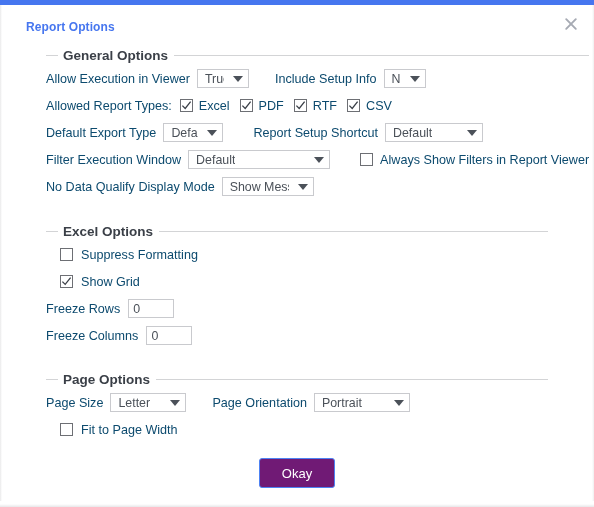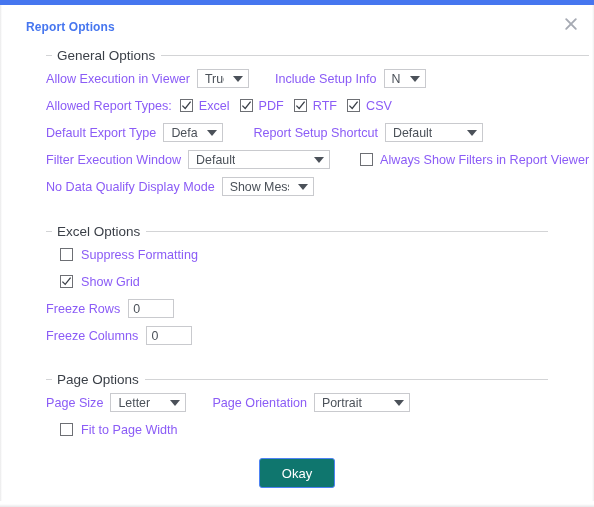--- a/index.html
+++ b/index.html
@@ -86,40 +86,40 @@
 
   fieldset.section {
     margin: 0 46px 0 46px;
     padding: 0 0 0 0;
     border: 0;
     border-top: 1px solid #d3d4d6;
     position: relative;
   }
   fieldset.section > legend {
     padding: 0 6px 0 5px;
-    margin-left: 6px;
+    margin-left: 12px;
     font-size: 13.5px;
-    font-weight: normal;
+    font-weight: bold;
     color: #3a3f47;
   }
   .section-inner {
     padding: 2px 0 6px 0;
   }
 
   .row {
     display: flex;
     align-items: center;
     height: 27px;
     white-space: nowrap;
   }
   .row.indent { padding-left: 6px; }
 
   .lbl {
     font-size: 12.6px;
-    color: #8b5cf6;
+    color: #0c4a6e;
     white-space: nowrap;
   }
 
   
   .sel {
     display: inline-flex;
     align-items: center;
     justify-content: space-between;
     box-sizing: border-box;
     height: 19px;
@@ -197,21 +197,21 @@
     border-radius: 3px;
     font-size: 13px;
     display: inline-flex;
     align-items: center;
     justify-content: center;
     cursor: pointer;
     padding: 0 22px;
     font-family: "Liberation Sans", sans-serif;
   }
   .btn-primary {
-    background: #0f766e;
+    background: #701a75;
     color: #ffffff;
     border: 1px solid #4d82f3;
   }
   .btn-secondary {
     background: #ffffff;
     color: #55595f;
     border: 1px solid #d4d5d8;
     font-style: italic;
   }
 

